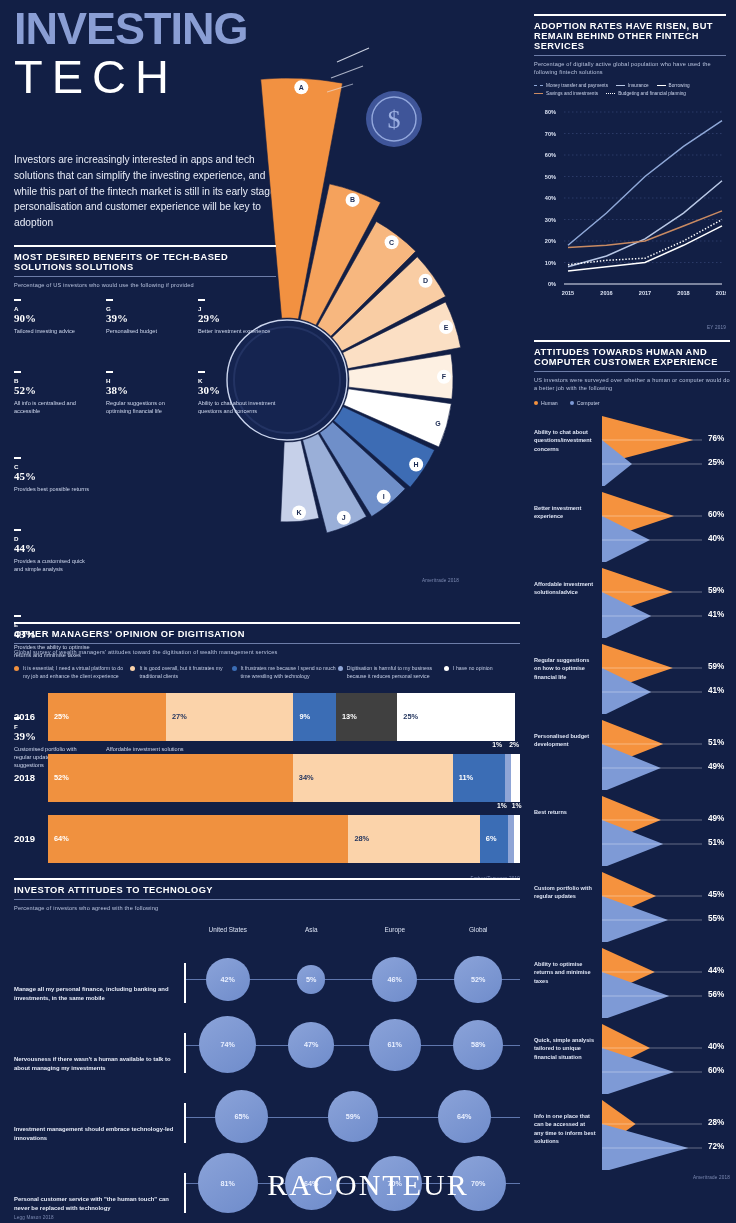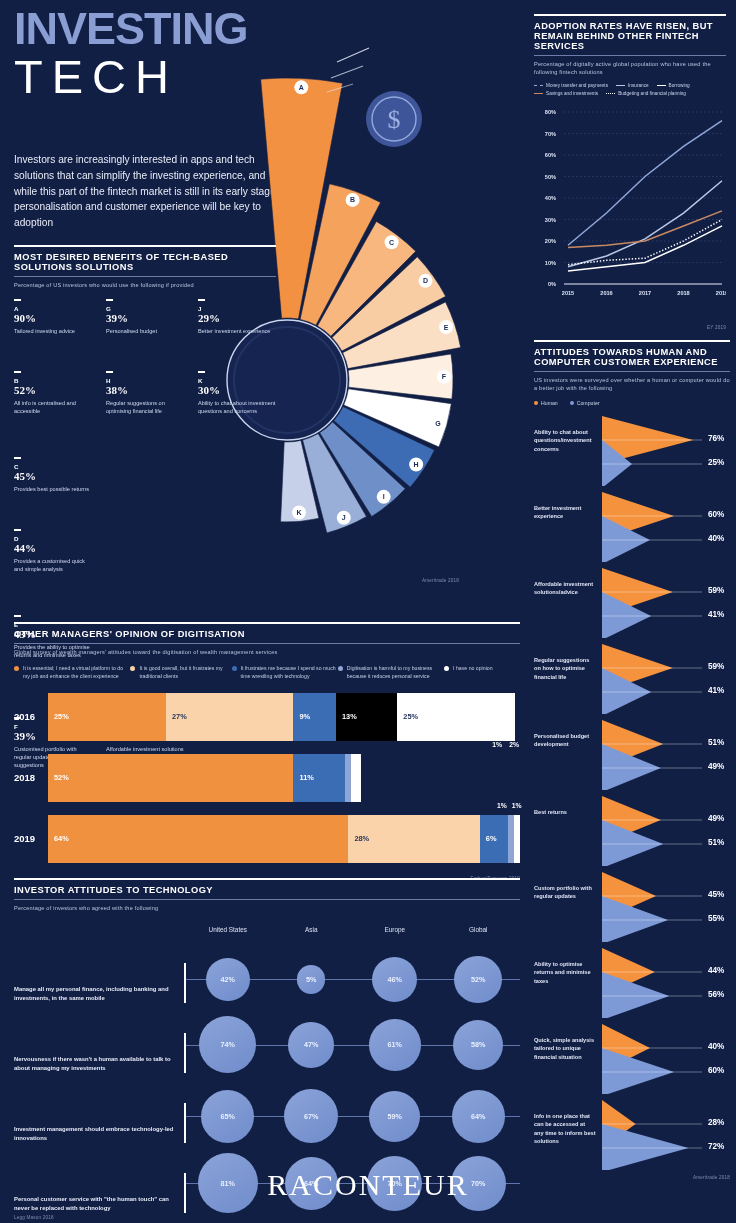--- a/index.html
+++ b/index.html
@@ -467,33 +467,36 @@
         <div class="wm-bar">
           <div class="wm-seg" style="width:25%; background:#f0913f; color:#ffffff;">
             <span>25%</span>
           </div>
           <div class="wm-seg" style="width:27%; background:#fbd3aa; color:#24365f;">
             <span>27%</span>
           </div>
           <div class="wm-seg" style="width:9%; background:#3b6db5; color:#ffffff;">
             <span>9%</span>
           </div>
-          <div class="wm-seg" style="width:13%; background:#000000; color:#ffffff;">
+          <div class="wm-seg" style="width:13%; background:#404040; color:#ffffff;">
             <span>13%</span>
           </div>
           <div class="wm-seg" style="width:25%; background:#ffffff; color:#24365f;">
             <span>25%</span>
           </div>
         </div>
       </div>
       <div class="wm-row">
         <div class="wm-year">2018</div>
         <div class="wm-bar">
           <div class="wm-seg" style="width:52%; background:#f0913f; color:#ffffff;">
             <span>52%</span>
+          </div>
+          <div class="wm-seg" style="width:34%; background:#fbd3aa; color:#24365f;">
+            <span>34%</span>
           </div>
           <div class="wm-seg" style="width:11%; background:#3b6db5; color:#ffffff;">
             <span>11%</span>
           </div>
           <div class="wm-seg" style="width:1%; background:#8fa5d6; color:#ffffff;"></div>
           <div class="wm-seg" style="width:2%; background:#ffffff; color:#24365f;"></div>
         </div>
         <div class="wm-out" style="left:478.2px;">1%</div>
         <div class="wm-out" style="left:495.28px;">2%</div>
       </div>
@@ -592,25 +595,20 @@
         <div class="ia-rlabel">Investment management should embrace technology-led innovations</div>
         <div class="ia-tick"></div>
         <div class="ia-cells">
           <div class="ia-hline"></div>
           <div class="ia-cell">
             <div class="bubble" style="width:53.3px;height:53.3px;background:linear-gradient(145deg,#8ba3d9,#6f8ccb);">
               <span>65%</span>
             </div>
           </div>
           <div class="ia-cell">
-            <div class="bubble" style="width:54.14px;height:54.14px;background:linear-gradient(145deg,#8ba3d9,#6f8ccb);">
-              <span>67%</span>
-            </div>
-          </div>
-          <div class="ia-cell">
             <div class="bubble" style="width:50.78px;height:50.78px;background:linear-gradient(145deg,#8ba3d9,#6f8ccb);">
               <span>59%</span>
             </div>
           </div>
           <div class="ia-cell">
             <div class="bubble" style="width:52.879999999999995px;height:52.879999999999995px;background:linear-gradient(145deg,#8ba3d9,#6f8ccb);">
               <span>64%</span>
             </div>
           </div>
         </div>

